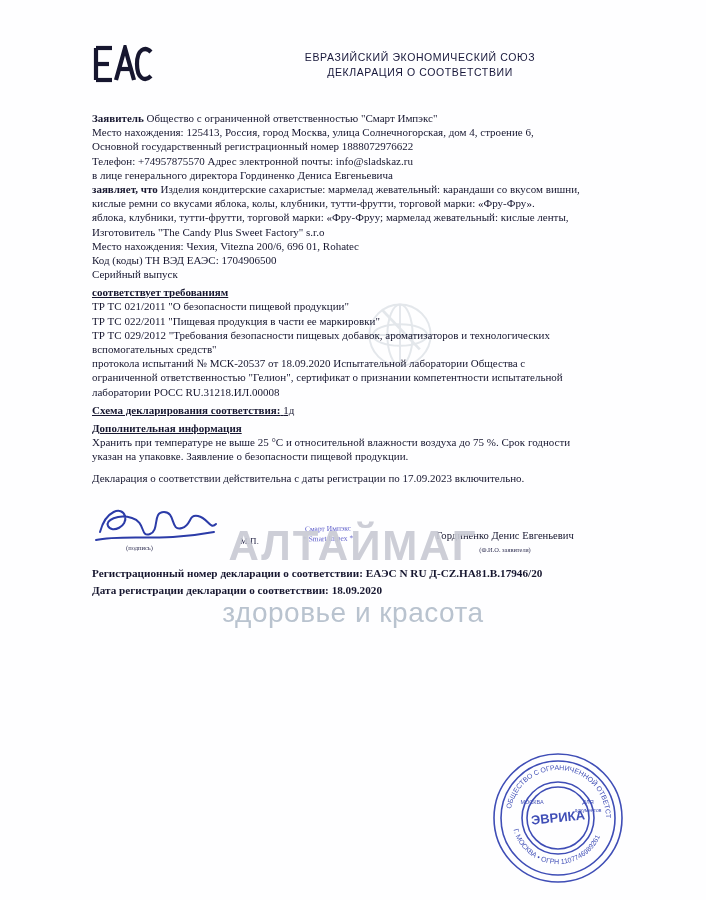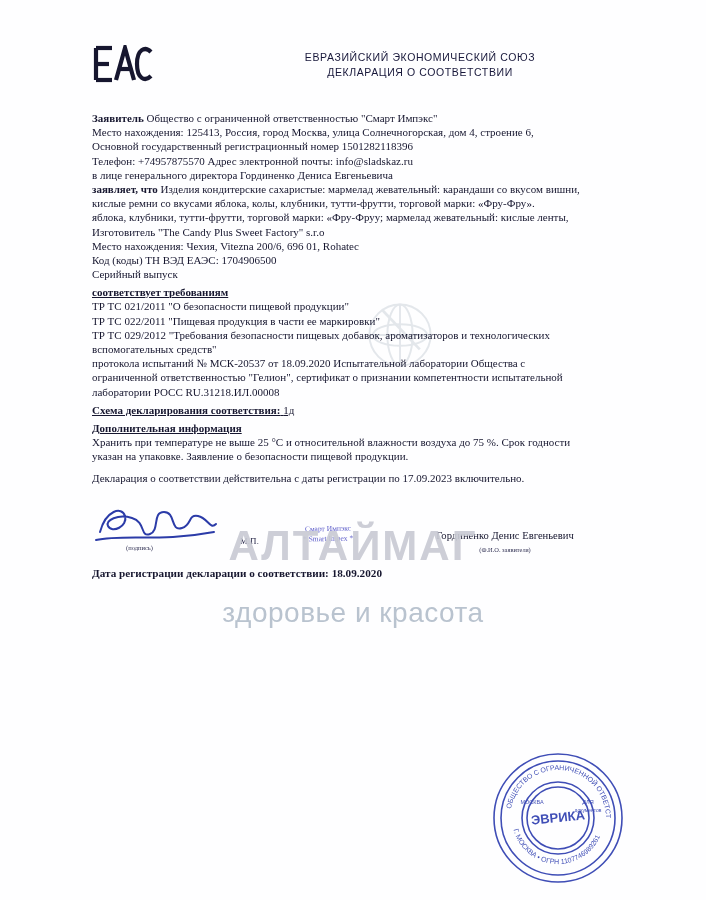--- a/index.html
+++ b/index.html
@@ -230,21 +230,21 @@
       </g>
     </svg>
   </div>
 
   <div class="body-block">
     <p class="tight">
       <span class="lbl">Заявитель</span>
       <span>Общество с ограниченной ответственностью "Смарт Импэкс"</span>
     </p>
     <p class="tight">Место нахождения: 125413, Россия, город Москва, улица Солнечногорская, дом 4, строение 6,</p>
-    <p class="tight">Основной государственный регистрационный номер 1501282118396</p>
+    <p class="tight">Основной государственный регистрационный номер 1888072976622</p>
     <p class="tight">Телефон: +74957875570 Адрес электронной почты: info@sladskaz.ru</p>
     <p class="tight">в лице генерального директора Гординенко Дениса Евгеньевича</p>
 
     <p class="tight">
       <span class="lbl">заявляет, что</span>
       <span>Изделия кондитерские сахаристые: мармелад жевательный: карандаши со вкусом вишни,</span>
     </p>
     <p class="tight">кислые ремни со вкусами яблока, колы, клубники, тутти-фрутти, торговой марки: «Фру-Фру».</p>
     <p class="tight">яблока, клубники, тутти-фрутти, торговой марки: «Фру-Фруу; мармелад жевательный: кислые ленты,</p>
 
@@ -287,20 +287,24 @@
     <div class="sig-caption">(подпись)</div>
     <div class="stamp-caption">М.П.</div>
     <div class="stamp-text" style="white-space: pre-line;">Смарт Импэкс
 * Smart Impex *</div>
     <div class="sig-name">Гординенко Денис Евгеньевич</div>
     <div class="sig-name-sub">(Ф.И.О. заявителя)</div>
   </div>
 
   <div class="footer-block">
     <div>
+      <span>Регистрационный номер декларации о соответствии:</span>
+      <span class="val">ЕАЭС N RU Д-CZ.HA81.B.17946/20</span>
+    </div>
+    <div>
       <span>Дата регистрации декларации о соответствии:</span>
       <span class="val">18.09.2020</span>
     </div>
   </div>
 
   <div class="wm-word">АЛТАЙМАГ</div>
   <div class="wm-sub">здоровье и красота</div>
 
   <div class="seal">
     <svg viewBox="0 0 132 132" width="132" height="132" aria-hidden="true">

